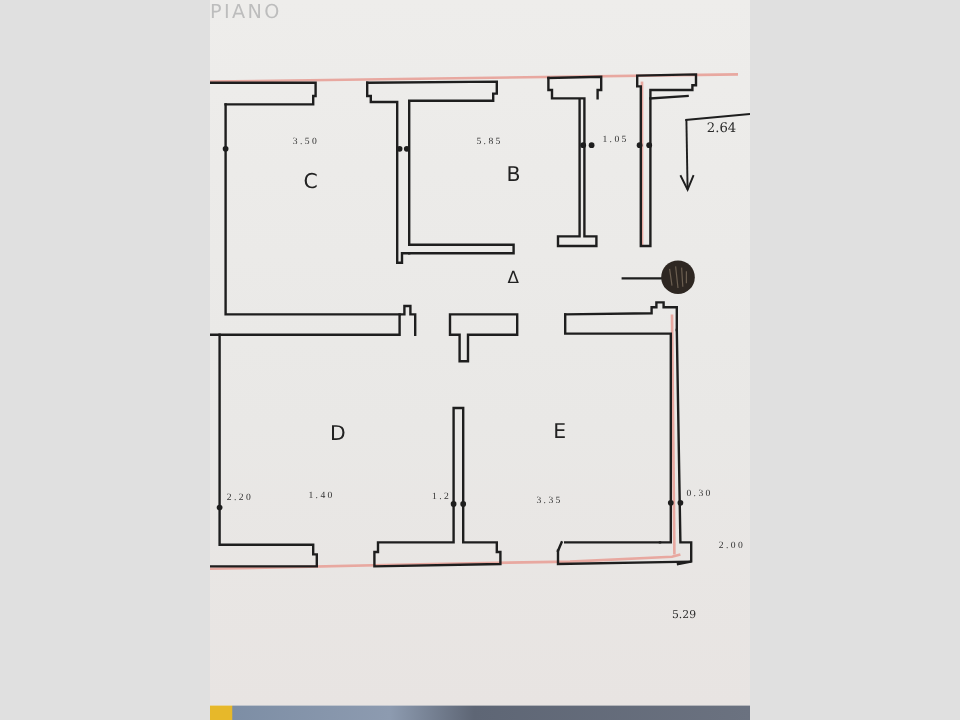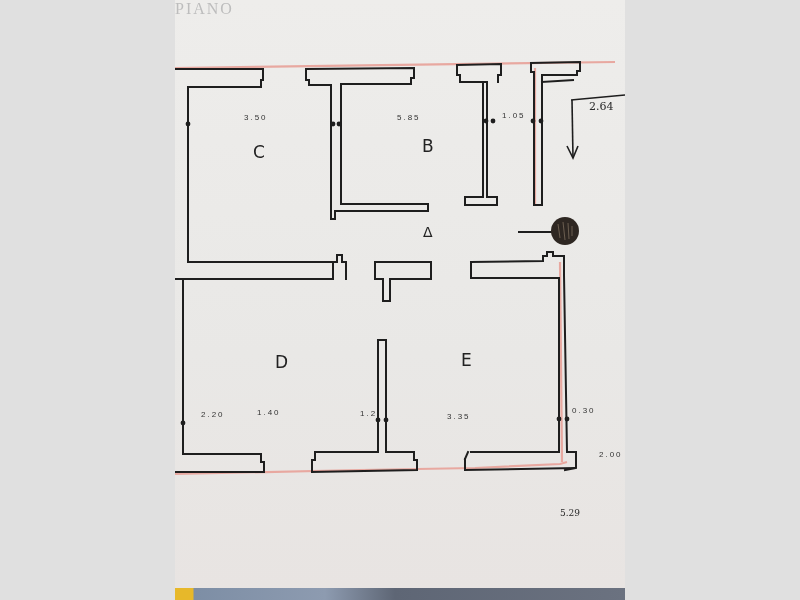--- a/index.html
+++ b/index.html
@@ -18,28 +18,27 @@
       background: linear-gradient(180deg, #eeedeb 0%, #e9e8e6 60%, #e8e4e2 100%);
     }
     .desk {
       position: absolute; left: 0; top: 588px; width: 450px; height: 12px;
       background: linear-gradient(90deg, #e7b82a 0px, #e7b82a 18px, #7d8ea5 19px, #8d9bb0 150px, #5e6675 220px, #6b7280 450px);
     }
     .plan-svg { position: absolute; left: 0; top: 0; }
     .faint-header {
       position: absolute; left: 0px; top: 0px; font-size: 16px; color: #bdbdbd;
       letter-spacing: 2px;
-      font-family: Liberation Serif, serif;
     }
     .room-label {
       position: absolute; font-family: "DejaVu Sans", sans-serif; font-size: 17px;
       color: #222; font-weight: normal;
     }
     .dim {
-      position: absolute; font-family: Liberation Sans, sans-serif; font-size: 8px;
+      position: absolute; font-family: Liberation Serif, serif; font-size: 8px;
       color: #333; letter-spacing: 2px;
     }
     .dim-hand {
       position: absolute; font-family: "DejaVu Serif", serif; font-size: 11px; color: #2a2a2a;
     }
   </style>
 </head>
 <body>
 
 <div class="photo">
@@ -116,21 +115,21 @@
 
     <div class="room-label" style="left:78px; top:142px;">C</div>
     <div class="room-label" style="left:247px; top:136px;">B</div>
     <div class="room-label" style="left:248px; top:224px; font-size:14px;">Δ</div>
     <div class="room-label" style="left:100px; top:352px;">D</div>
     <div class="room-label" style="left:286px; top:350px;">E</div>
 
     <div class="dim" style="left:69px; top:113px;">3.50</div>
     <div class="dim" style="left:222px; top:113px;">5.85</div>
     <div class="dim" style="left:327px; top:111px;">1.05</div>
-    <div class="dim" style="left:14px; top:410px;margin-left:12px;">2.20</div>
+    <div class="dim" style="left:14px; top:410px;">2.20</div>
     <div class="dim" style="left:82px; top:408px;">1.40</div>
     <div class="dim" style="left:185px; top:409px;">1.2</div>
     <div class="dim" style="left:272px; top:412px;">3.35</div>
     <div class="dim" style="left:361px; top:406px;margin-left:36px;">0.30</div>
     <div class="dim" style="left:424px; top:406px;margin-top:44px;">2.00</div>
 
     <div class="dim-hand" style="left:414px; top:100px;">2.64</div>
     <div class="dim-hand" style="left:385px; top:508px; font-size:9px;">5.29</div>
   </div>
   <div class="desk"></div>

